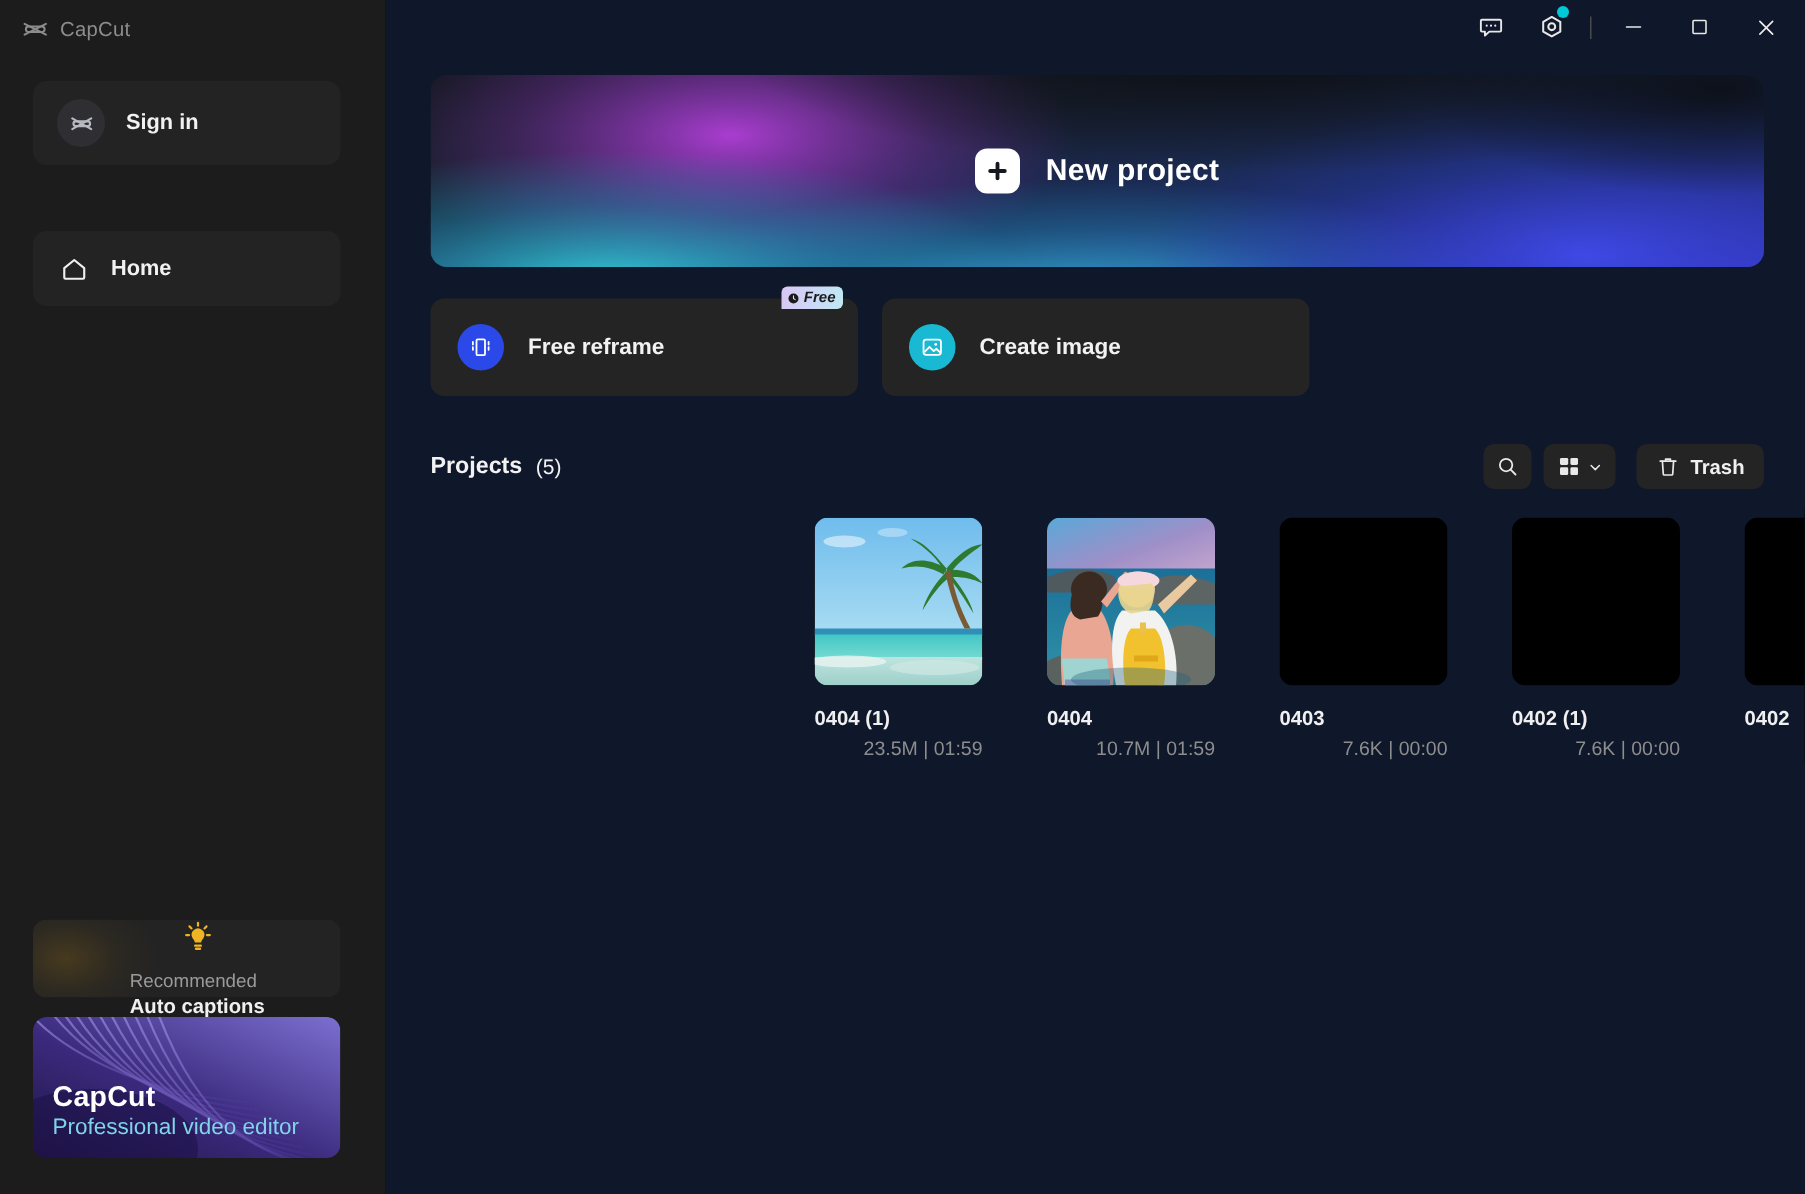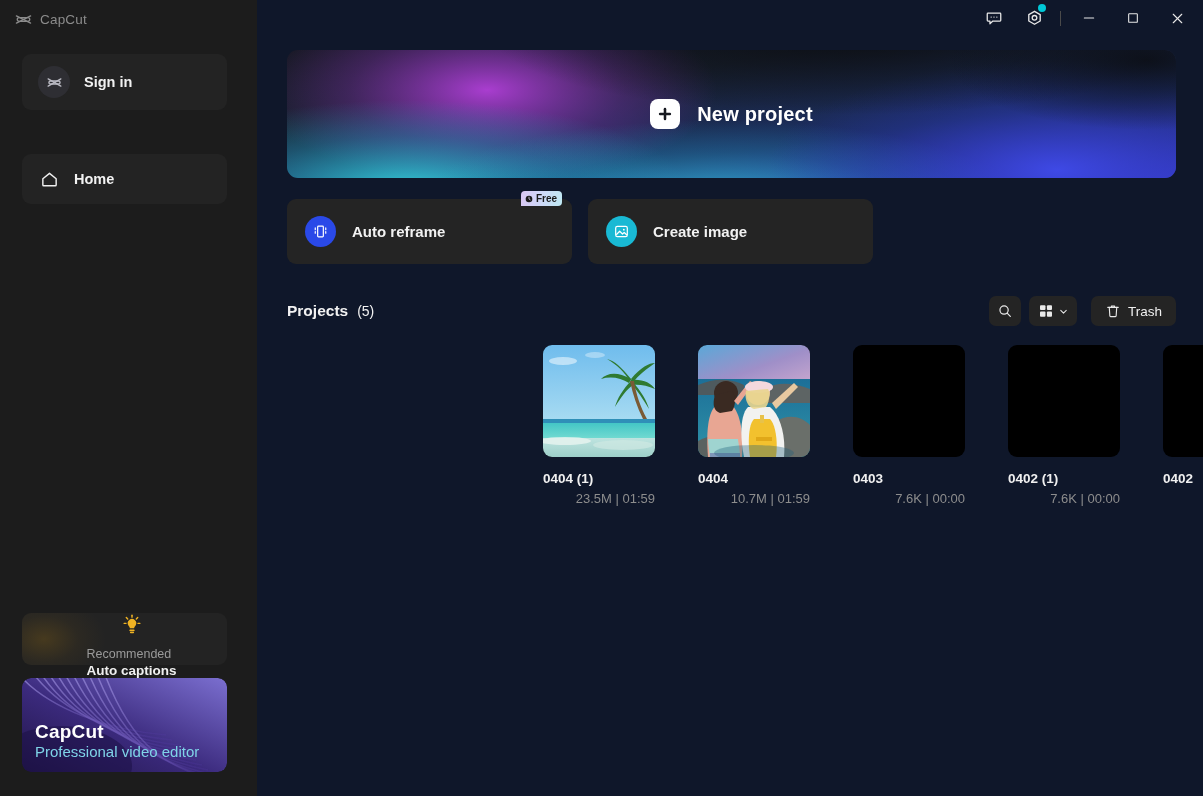--- a/index.html
+++ b/index.html
@@ -151,41 +151,41 @@
   }
   .feat-icon.blue { background: #2a49e8; }
   .feat-icon.cyan { background: #19b9d4; }
   .feat-label { font-size: 15px; font-weight: bold; color: #f2f2f2; }
   .free-badge {
     position: absolute; top: -8px; right: 10px;
     height: 15px; padding: 0 5px 0 4px;
     border-radius: 4px 4px 4px 0;
     background: linear-gradient(100deg, #d9c6f2 0%, #cfd6f7 45%, #bfe9f3 100%);
     display: flex; align-items: center; gap: 3px;
-    font-size: 10px; font-weight: bold; color: #1a1a1a;
+    font-size: 10px; font-weight: bold; color: #1a1a1a; font-style: italic;
   }
 
   
   #projects-header {
     position: absolute; left: 30px; top: 295px;
     width: 889px; height: 32px;
     display: flex; align-items: center;
   }
   .proj-title { font-size: 15.5px; font-weight: bold; color: #f2f2f2; }
   .proj-count { font-size: 14px; color: #f2f2f2; margin-left: 9px; }
   .ph-spacer { flex: 1 1 auto; }
   .tool-btn {
     background: #242424; border-radius: 7px;
     display: flex; align-items: center; justify-content: center;
     cursor: pointer; height: 30px;
   }
   #search-btn { width: 32px; margin-right: 8px; }
   #view-btn { width: 48px; gap: 4px; margin-right: 14px;}
   #trash-btn { width: 85px; gap: 7px; }
-  .trash-label { font-size: 13.5px; font-weight: normal; color: #f0f0f0; }
+  .trash-label { font-size: 13.5px; font-weight: bold; color: #f0f0f0; }
 
   
   #projects-grid {
     position: absolute; left: 286px; top: 345px;
     width: 889px;
   }
   .proj-item {
     position: absolute; width: 112px; cursor: pointer;
   }
   .proj-thumb {
@@ -390,21 +390,21 @@
     </div>
 
     <div class="feature-card" id="card-autoreframe">
       <span class="feat-icon blue">
         <svg width="17" height="17" viewBox="0 0 24 24" fill="none" stroke="#ffffff" stroke-width="1.7" stroke-linecap="round">
           <rect x="8" y="4.5" width="8" height="15" rx="1.2"></rect>
           <path d="M4.6 7 v10" stroke-dasharray="2.4 2.6"></path>
           <path d="M19.4 7 v10" stroke-dasharray="2.4 2.6"></path>
         </svg>
       </span>
-      <span class="feat-label">Auto reframe</span>
+      <span class="feat-label">Free reframe</span>
       <span class="free-badge">
         <svg width="8" height="8" viewBox="0 0 24 24">
           <circle cx="12" cy="12" r="10" fill="#1a1a1a"></circle>
           <path d="M12 6.5 V12 l3.4 2.2" stroke="#e9dff7" stroke-width="2.2" fill="none" stroke-linecap="round"></path>
         </svg>
         <span>Free</span>
       </span>
     </div>
 
     <div class="feature-card" id="card-createimage">

